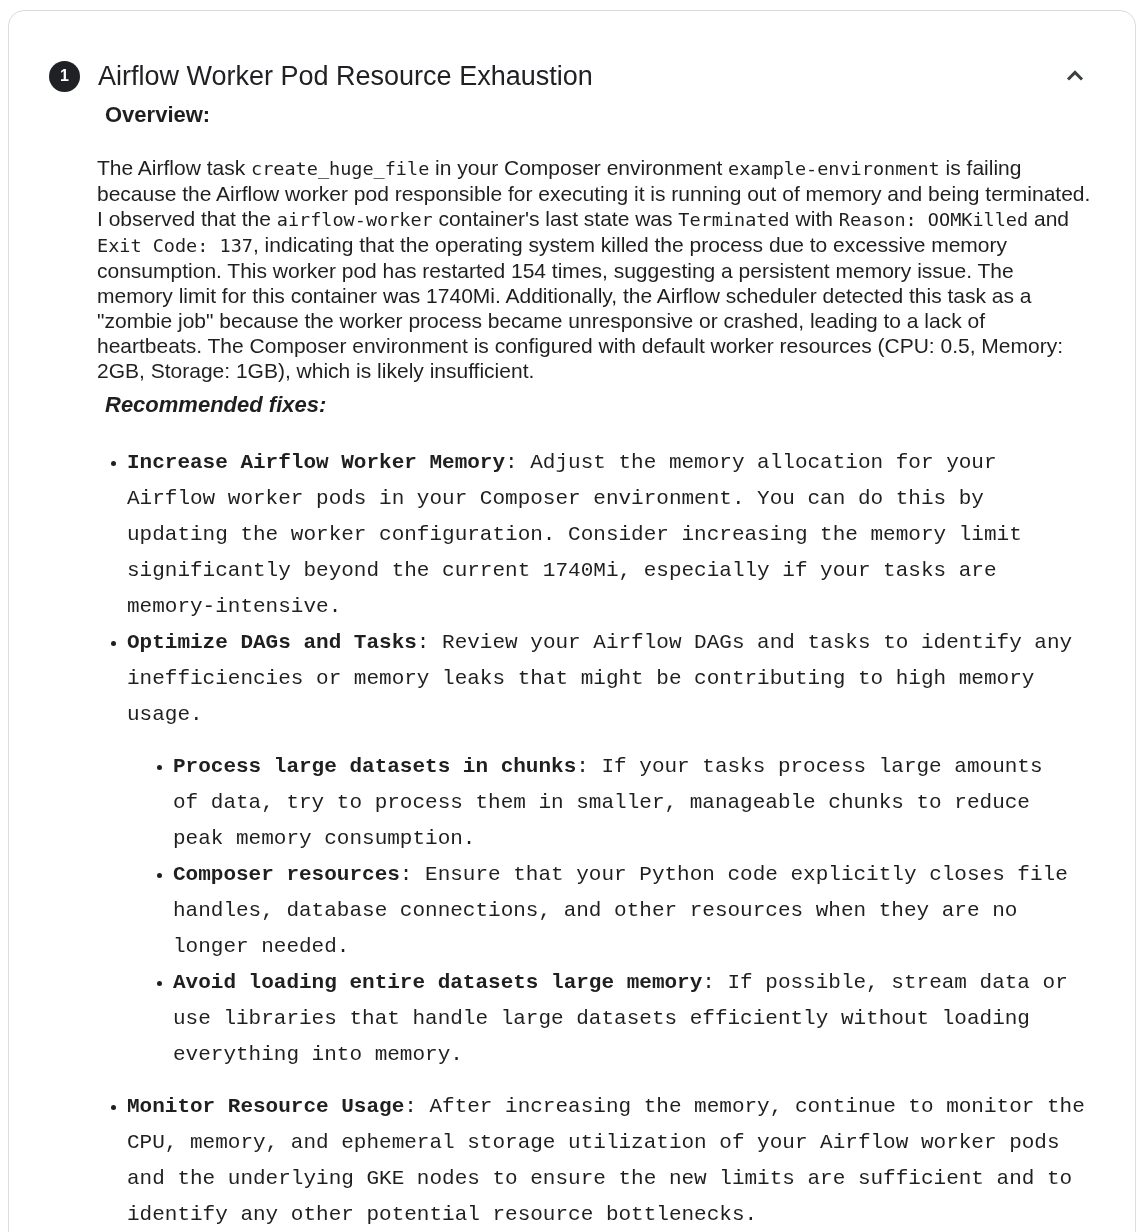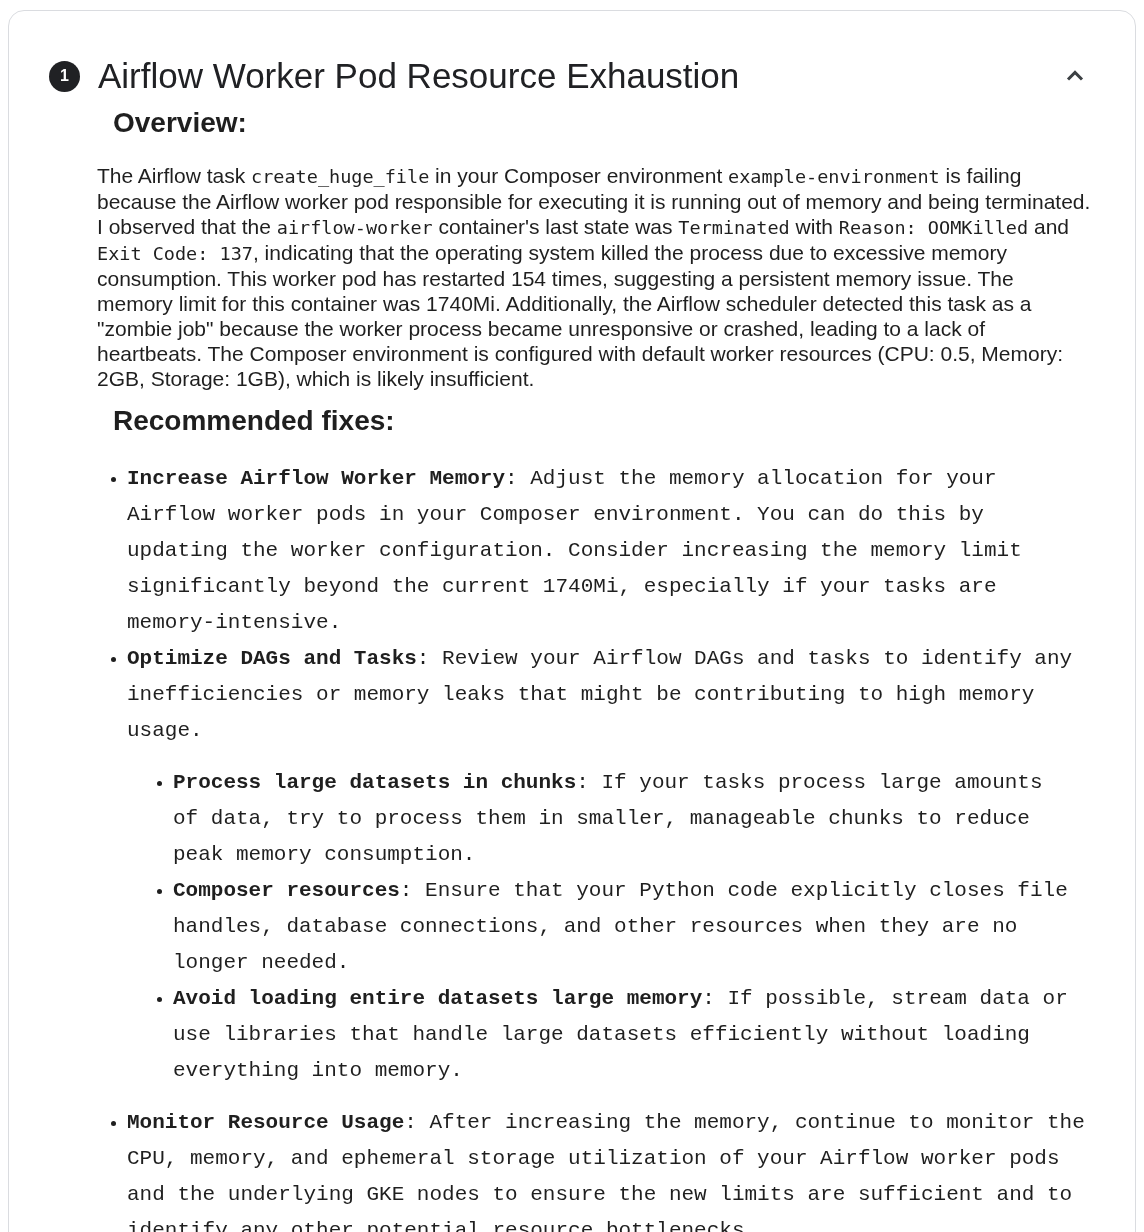--- a/index.html
+++ b/index.html
@@ -23,35 +23,35 @@
     padding:48px 44px 0 40px;
   }
   .badge{
     flex:0 0 auto;width:31px;height:31px;border-radius:50%;
     background:var(--badge-bg);color:#ffffff;
     display:flex;align-items:center;justify-content:center;
     font-size:16px;font-weight:700;
   }
   .title{
     flex:1 1 auto;margin:0;
-    font-size:35px;font-weight:400;color:#202124;line-height:34px;
+    font-size:27px;font-weight:400;color:#202124;line-height:34px;
   }
   .collapse-btn{
     flex:0 0 auto;background:none;border:none;padding:2px;margin:0;cursor:pointer;
     display:flex;align-items:center;justify-content:center;
   }
   .collapse-btn svg{display:block;}
   .card-body{
     padding:0 44px 60px 88px;
   }
   h2.section-heading{
-    margin:16px;font-size:28px;font-weight:600;color:var(--text);line-height:28px;
+    margin:8px;font-size:22px;font-weight:600;color:var(--text);line-height:28px;
   }
   .overview-heading{margin-top:48px;}
-  .fixes-heading{margin-top:34px;}
+  .fixes-heading{margin-top:34px;font-style:italic;}
   .para{
     margin:26px 0 0;font-size:21px;line-height:25px;color:var(--text);
   }
   code{
     font-family:"DejaVu Sans Mono","Liberation Mono",monospace;
     font-size:18.5px;color:var(--text);
   }
   ul.fixes-list{
     margin:26px 0 0;padding-left:30px;
     font-size:21px;line-height:36px;color:var(--text);

